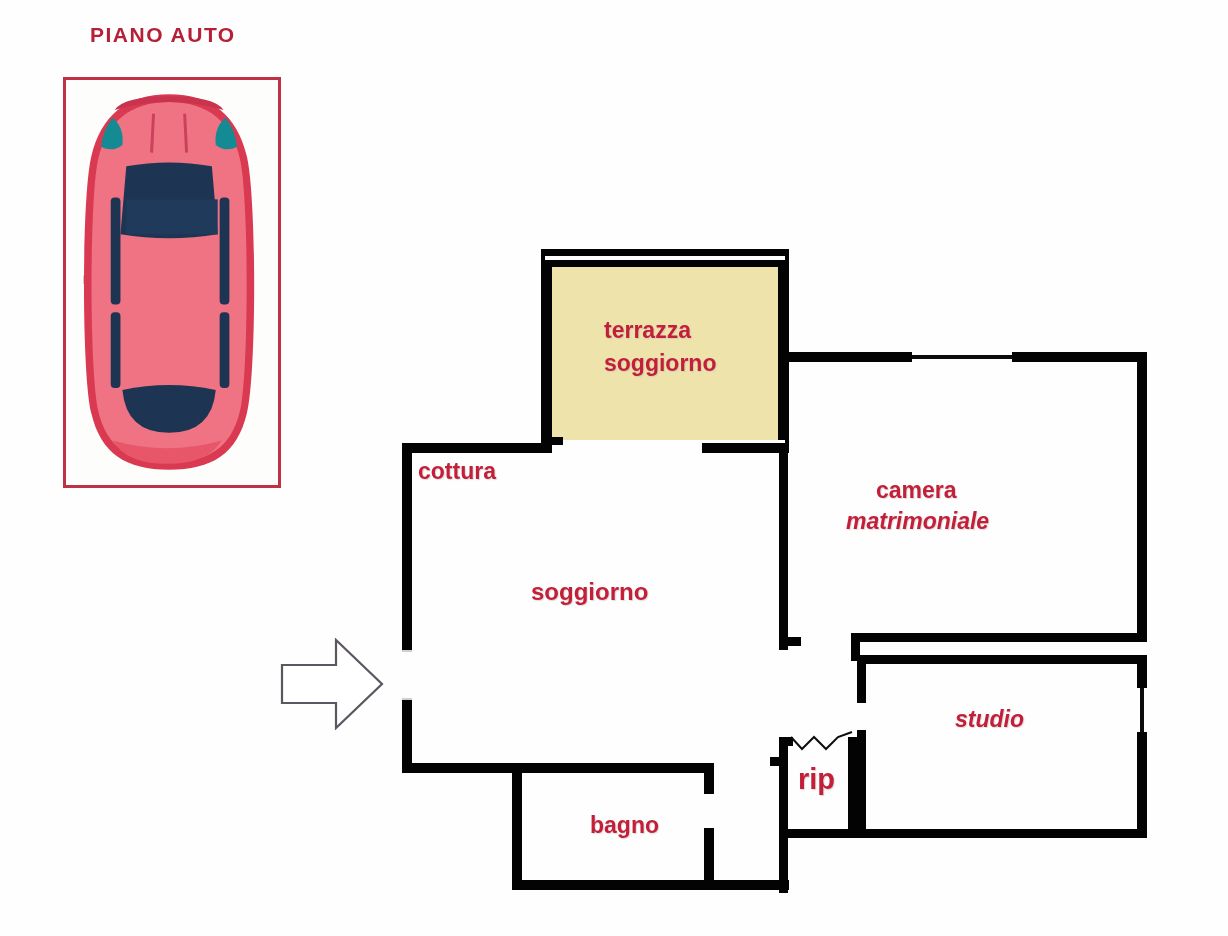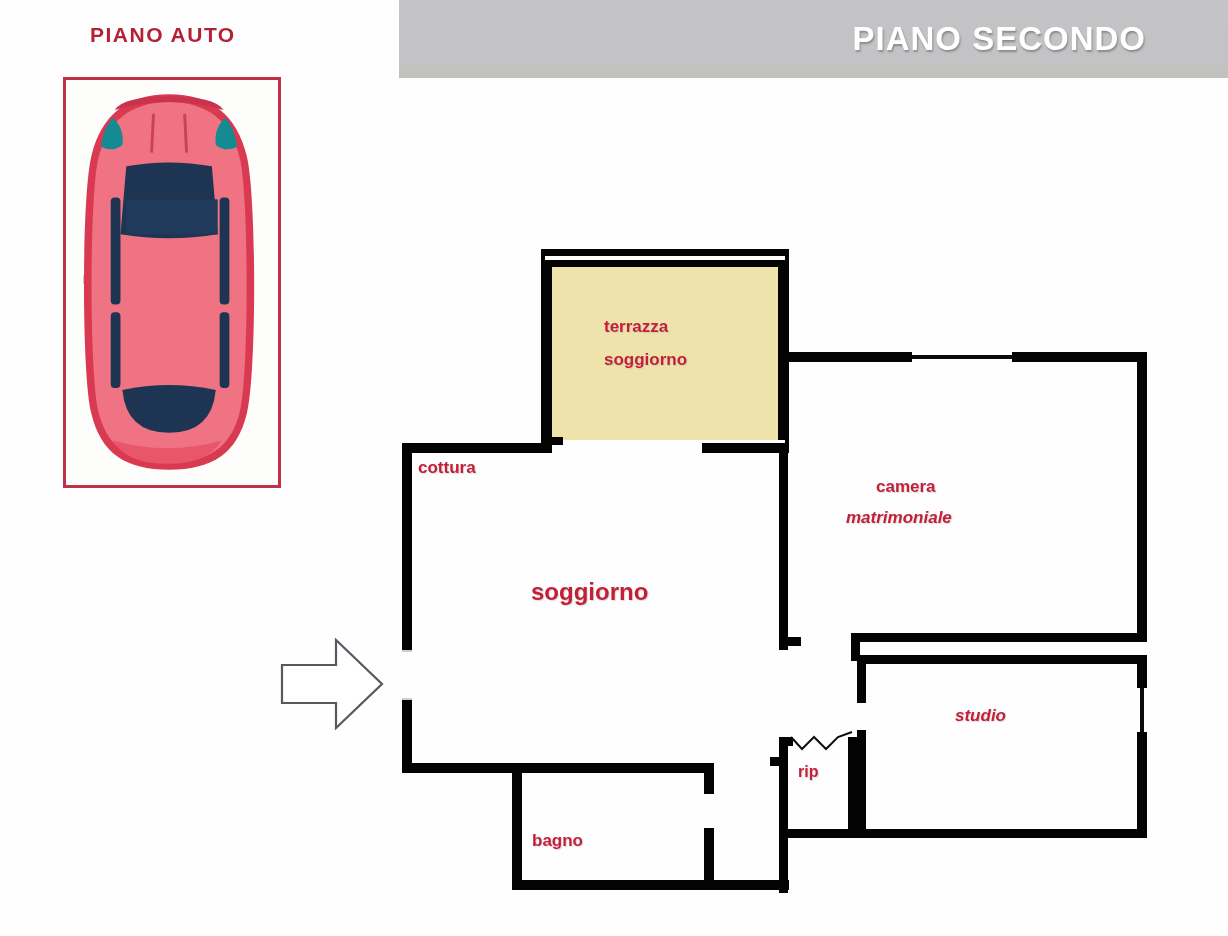--- a/index.html
+++ b/index.html
@@ -40,32 +40,29 @@
   
   .wall{position:absolute;background:#030303;}
   .thinline{position:absolute;background:#1a1a1a;}
   .terrazza-fill{position:absolute;background:#eee3ab;}
   .label{
     position:absolute;color:#c41f38;font-weight:bold;
     text-shadow:1px 1px 1px rgba(190,190,190,0.55);
     white-space:nowrap;line-height:1.16;
   }
   .label.sz24{font-size:24px;}
-  .label.sz23{font-size:17px;}
-  .label.sz21{font-size:16px;}
+  .label.sz23{font-size:23px;}
+  .label.sz21{font-size:29px;}
   .arrow{position:absolute;left:280px;top:638px;width:104px;height:92px;}
 </style>
 </head>
 <body>
 
 <div id="stage">
 
-  <div class="header-bar">
-    <div class="header-title">PIANO SECONDO</div>
-  </div>
 
   <div class="posto-title">PIANO AUTO</div>
 
   <div class="car-box">
     <div class="car-wrap">
       <svg viewBox="0 0 218 411" width="212" height="405" xmlns="http://www.w3.org/2000/svg">
 
         <ellipse cx="98" cy="212" rx="72" ry="178" fill="#b9b9b9" opacity="0.85"></ellipse>
 
         <path d="M28 196 l-10 2 l0 9 l10 1 z" fill="#9a9a9a"></path>
@@ -199,17 +196,17 @@
       </svg>
     </div>
 
     <div class="label sz21" style="left:798px;top:763px;">rip</div>
 
     <div class="wall" style="left:512px;top:763px;width:10px;height:126px;"></div>
     <div class="wall" style="left:512px;top:880px;width:277px;height:10px;"></div>
     <div class="wall" style="left:704px;top:763px;width:10px;height:31px;"></div>
     <div class="wall" style="left:704px;top:828px;width:10px;height:62px;"></div>
 
-    <div class="label sz23" style="left:532px;top:812px;margin-top:19px;">bagno</div>
+    <div class="label sz23" style="left:590px;top:812px;">bagno</div>
 
   </div>
 
 </div>
 
 </body></html>

